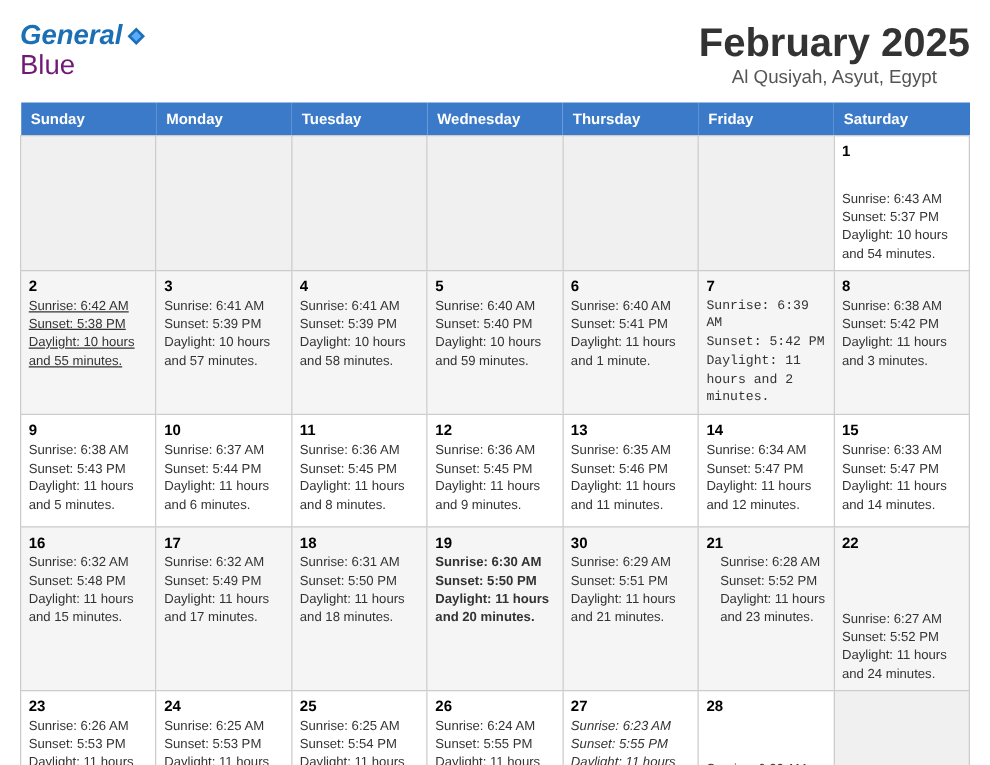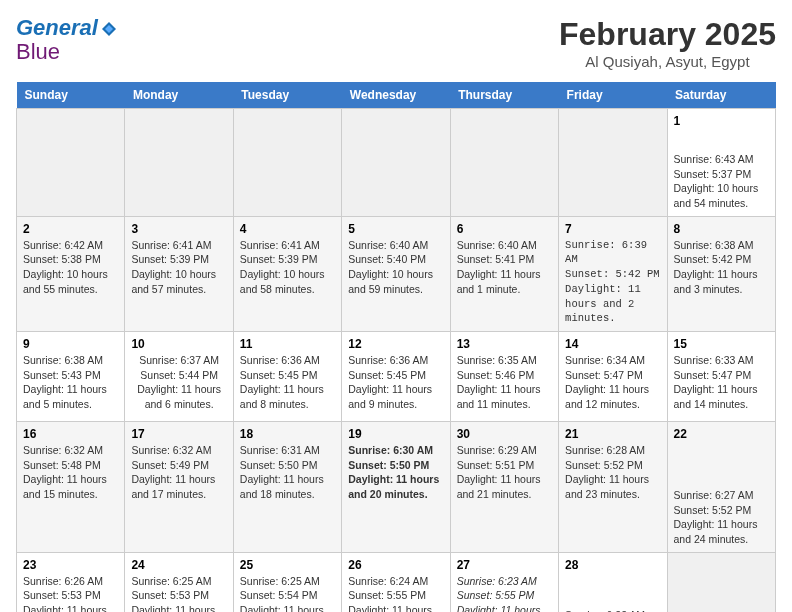--- a/index.html
+++ b/index.html
@@ -121,21 +121,21 @@
         <td>
           <div class="day-num">1</div>
           <div class="day-info" style="white-space: pre-line; margin-top: 24px;">Sunrise: 6:43 AM
 Sunset: 5:37 PM
 Daylight: 10 hours and 54 minutes.</div>
         </td>
       </tr>
       <tr>
         <td>
           <div class="day-num">2</div>
-          <div class="day-info" style="white-space: pre-line;">Sunrise: 6:42 AM
+          <div class="day-info" style="white-space: pre-line; text-decoration: underline;">Sunrise: 6:42 AM
 Sunset: 5:38 PM
 Daylight: 10 hours and 55 minutes.</div>
         </td>
         <td>
           <div class="day-num">3</div>
           <div class="day-info" style="white-space: pre-line;">Sunrise: 6:41 AM
 Sunset: 5:39 PM
 Daylight: 10 hours and 57 minutes.</div>
         </td>
         <td>
@@ -171,21 +171,21 @@
       </tr>
       <tr>
         <td>
           <div class="day-num">9</div>
           <div class="day-info" style="white-space: pre-line;">Sunrise: 6:38 AM
 Sunset: 5:43 PM
 Daylight: 11 hours and 5 minutes.</div>
         </td>
         <td>
           <div class="day-num">10</div>
-          <div class="day-info" style="white-space: pre-line; text-align: center;">Sunrise: 6:37 AM
+          <div class="day-info" style="white-space: pre-line;">Sunrise: 6:37 AM
 Sunset: 5:44 PM
 Daylight: 11 hours and 6 minutes.</div>
         </td>
         <td>
           <div class="day-num">11</div>
           <div class="day-info" style="white-space: pre-line;">Sunrise: 6:36 AM
 Sunset: 5:45 PM
 Daylight: 11 hours and 8 minutes.</div>
         </td>
         <td>
@@ -239,21 +239,21 @@
 Daylight: 11 hours and 20 minutes.</div>
         </td>
         <td>
           <div class="day-num">30</div>
           <div class="day-info" style="white-space: pre-line;">Sunrise: 6:29 AM
 Sunset: 5:51 PM
 Daylight: 11 hours and 21 minutes.</div>
         </td>
         <td>
           <div class="day-num">21</div>
-          <div class="day-info" style="white-space: pre-line;">Sunrise: 6:28 AM
+          <div class="day-info" style="white-space: pre-line; margin-left: 11px;">Sunrise: 6:28 AM
 Sunset: 5:52 PM
 Daylight: 11 hours and 23 minutes.</div>
         </td>
         <td>
           <div class="day-num">22</div>
           <div class="day-info" style="white-space: pre-line; margin-top: 47px;">Sunrise: 6:27 AM
 Sunset: 5:52 PM
 Daylight: 11 hours and 24 minutes.</div>
         </td>
       </tr>

